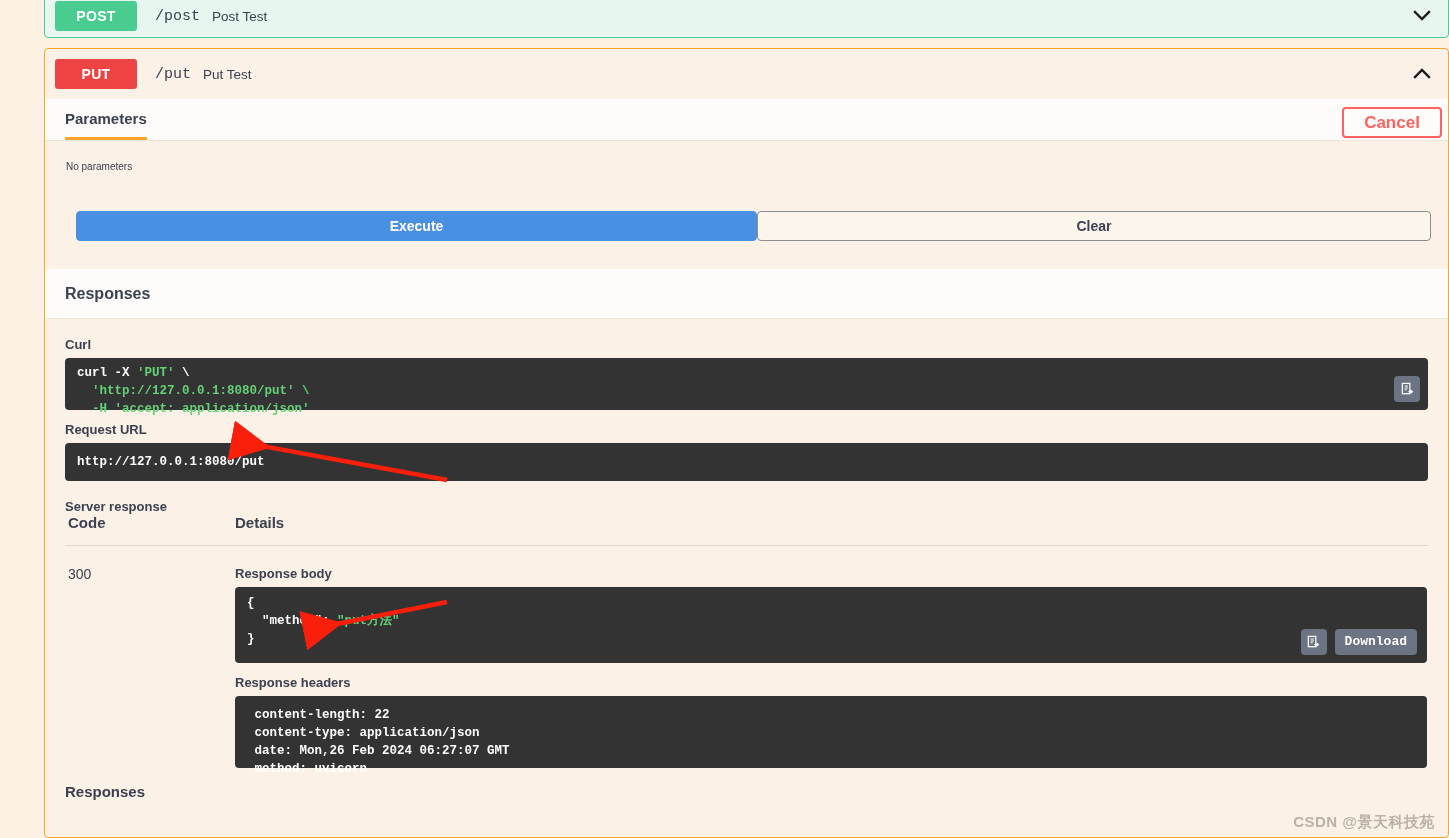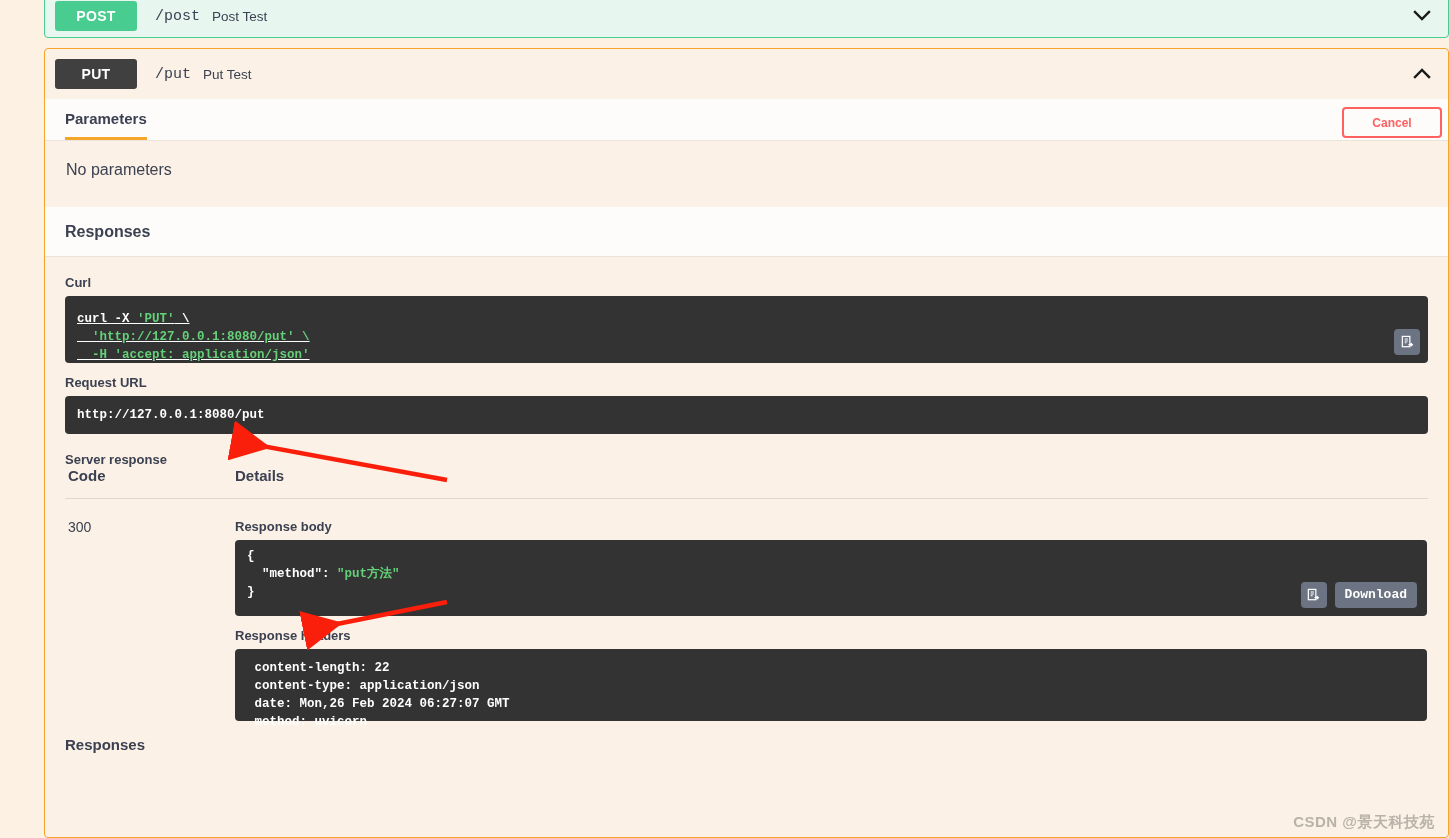--- a/index.html
+++ b/index.html
@@ -33,21 +33,21 @@
     display: flex; align-items: center; height: 50px; padding: 0 10px;
     position: relative;
   }
   .verb {
     width: 82px; height: 30px; border-radius: 3px;
     color: #fff; font-weight: bold; font-size: 14px;
     display: flex; align-items: center; justify-content: center;
     letter-spacing: .3px; flex: none;
   }
   .verb-post { background: #49cc90; }
-  .verb-put  { background: #404040; }
+  .verb-put  { background: #ef4444; }
   .path {
     margin-left: 18px;
     font-family: "Liberation Mono", monospace;
     font-size: 15px; font-weight: normal; color: #3b4151;
   }
   .summary {
     margin-left: 12px; font-size: 13.5px; color: #3b4151;
   }
   .chev {
     position: absolute; right: 16px; top: 50%; transform: translateY(-50%);
@@ -68,28 +68,28 @@
     font-size: 15px; font-weight: bold; color: #3b4151;
     padding: 0 0 10px 0; margin-left: 0;
     border-bottom: 3px solid transparent;
   }
   .tab.active { border-bottom-color: #f7a42b; }
   .cancel-btn {
     position: absolute; right: 6px; top: 8px;
     width: 100px; height: 31px;
     border: 2px solid #ff6060; border-radius: 4px;
     background: #fdfcfb; color: #ff6060;
-    font-size: 12px; font-weight: bold;
+    font-size: 17px; font-weight: bold;
     display: flex; align-items: center; justify-content: center;
     cursor: pointer;
   }
 
   
   .params-area { padding: 20px 20px 0 20px; }
-  .no-params { font-size: 16px; color: #3b4151; padding-left: 1px; }
+  .no-params { font-size: 10px; color: #3b4151; padding-left: 1px; }
 
   .btn-row {
     display: flex; margin: 39px 17px 0 31px;
   }
   .btn-execute {
     flex: 0 0 681px; height: 30px;
     background: #4990e2; color: #fff;
     font-size: 14px; font-weight: bold;
     display: flex; align-items: center; justify-content: center;
     border: 1px solid #4990e2; border-radius: 4px;
@@ -127,21 +127,21 @@
   }
   .codeblock .g { color: #64d178; }
   .copy-chip {
     position: absolute; right: 8px; bottom: 8px;
     width: 26px; height: 26px; border-radius: 4px;
     background: #6c7382;
     display: flex; align-items: center; justify-content: center;
     cursor: pointer;
   }
 
-  .curl-block { height: 67px; padding-top: 14px; text-decoration: underline; }
+  .curl-block { height: 52px; padding-top: 6px; }
   .url-block  { height: 38px; display: flex; align-items: center; margin-top: 0; }
 
   .server-resp-lbl { font-size: 13px; font-weight: bold; color: #3b4151; margin: 18px 0 0 0; }
 
   table.resp-table { width: 100%; border-collapse: collapse; }
   table.resp-table th {
     text-align: left; font-size: 15px; font-weight: bold; color: #3b4151;
     padding: 0 0 14px 0; border-bottom: 1px solid #e0d8cc;
   }
   table.resp-table th.c-code { width: 85px; padding-left: 3px; }
@@ -208,20 +208,24 @@
 
     <div class="tabs-bar">
       <div class="tab active">Parameters</div>
       <div class="cancel-btn">Cancel</div>
     </div>
 
     <div class="params-area">
       <div class="no-params">No parameters</div>
     </div>
 
+    <div class="btn-row">
+      <div class="btn-execute">Execute</div>
+      <div class="btn-clear">Clear</div>
+    </div>
 
     <div class="responses-head">
       <div class="h">Responses</div>
     </div>
 
     <div class="resp-body-area">
 
       <div class="label-sm">Curl</div>
       <div class="codeblock curl-block"><span>curl -X </span><span class="g">'PUT'</span><span> \</span>
 <span class="g">  'http://127.0.0.1:8080/put' \</span>

